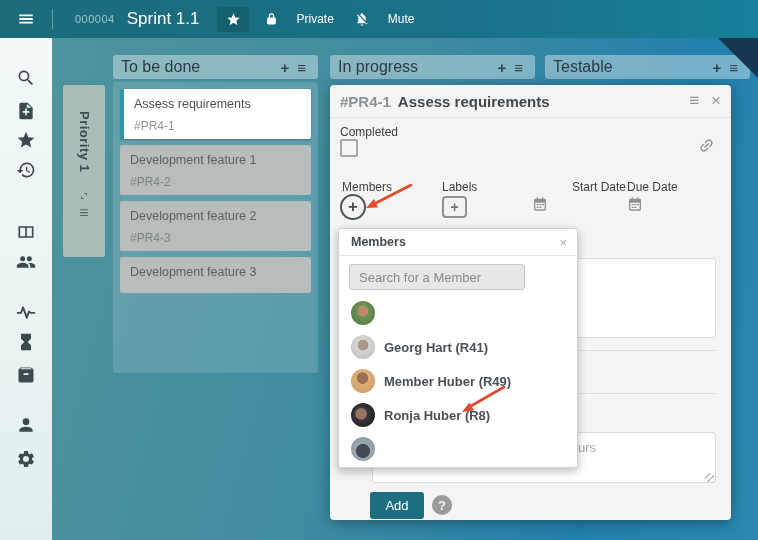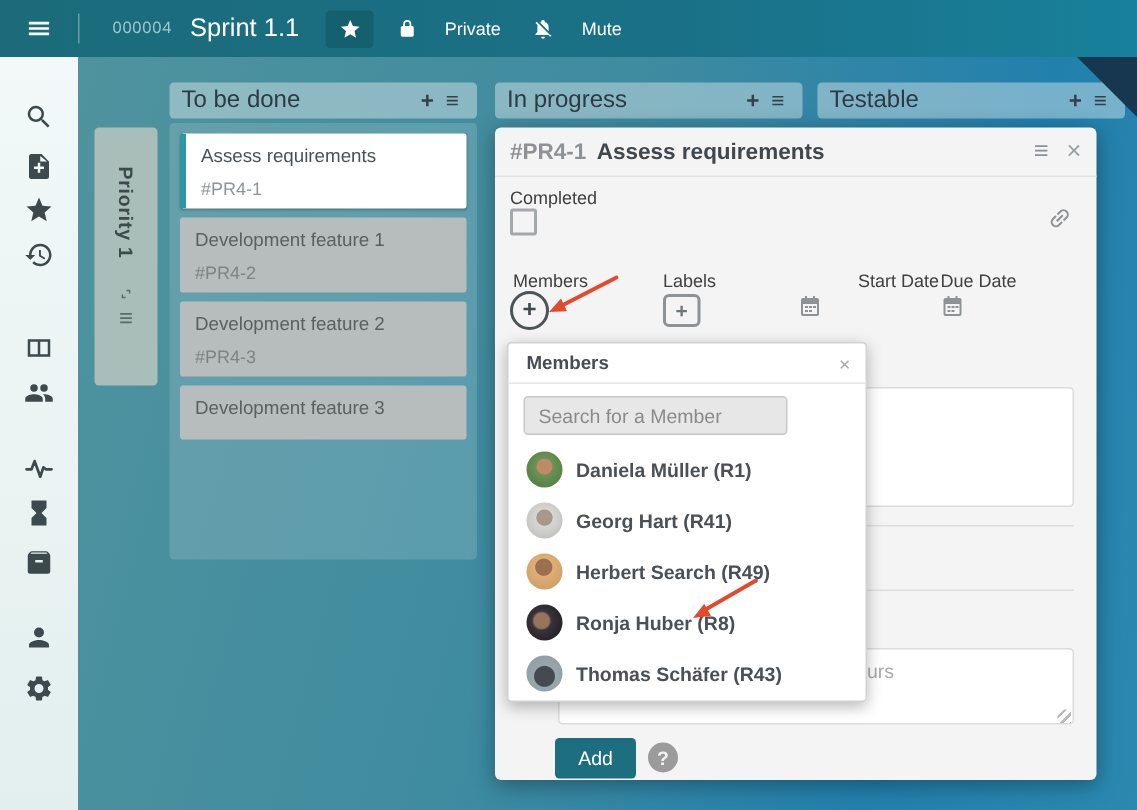--- a/index.html
+++ b/index.html
@@ -310,37 +310,35 @@
   </div>
 
   <div class="popup">
     <div class="popup-hd">
       <span class="p-title">Members</span>
       <span class="p-close">×</span>
     </div>
     <input class="m-search" type="text" placeholder="Search for a Member" style="">
     <div class="m-row">
       <span class="avatar av1"></span>
-      <span class="m-name">Daniela Müller (R1)</span>
     </div>
     <div class="m-row">
       <span class="avatar av2"></span>
       <span class="m-name">Georg Hart (R41)</span>
     </div>
     <div class="m-row">
       <span class="avatar av3"></span>
-      <span class="m-name">Herbert Search (R49)</span>
+      <span class="m-name">Member Huber (R49)</span>
     </div>
     <div class="m-row">
       <span class="avatar av4"></span>
       <span class="m-name">Ronja Huber (R8)</span>
     </div>
     <div class="m-row">
       <span class="avatar av5"></span>
-      <span class="m-name">Thomas Schäfer (R43)</span>
     </div>
   </div>
 
   <svg class="arrows" width="758" height="540" viewBox="0 0 758 540">
     <g stroke="#e24a2e" fill="#e24a2e">
       <line x1="411" y1="185" x2="374" y2="204" stroke-width="2.6" stroke-linecap="round"></line>
       <polygon points="366,208 378,207.5 374,199" stroke="none"></polygon>
     </g>
     <g stroke="#e24a2e" fill="#e24a2e">
       <line x1="504" y1="387" x2="471" y2="406" stroke-width="2.6" stroke-linecap="round"></line>

